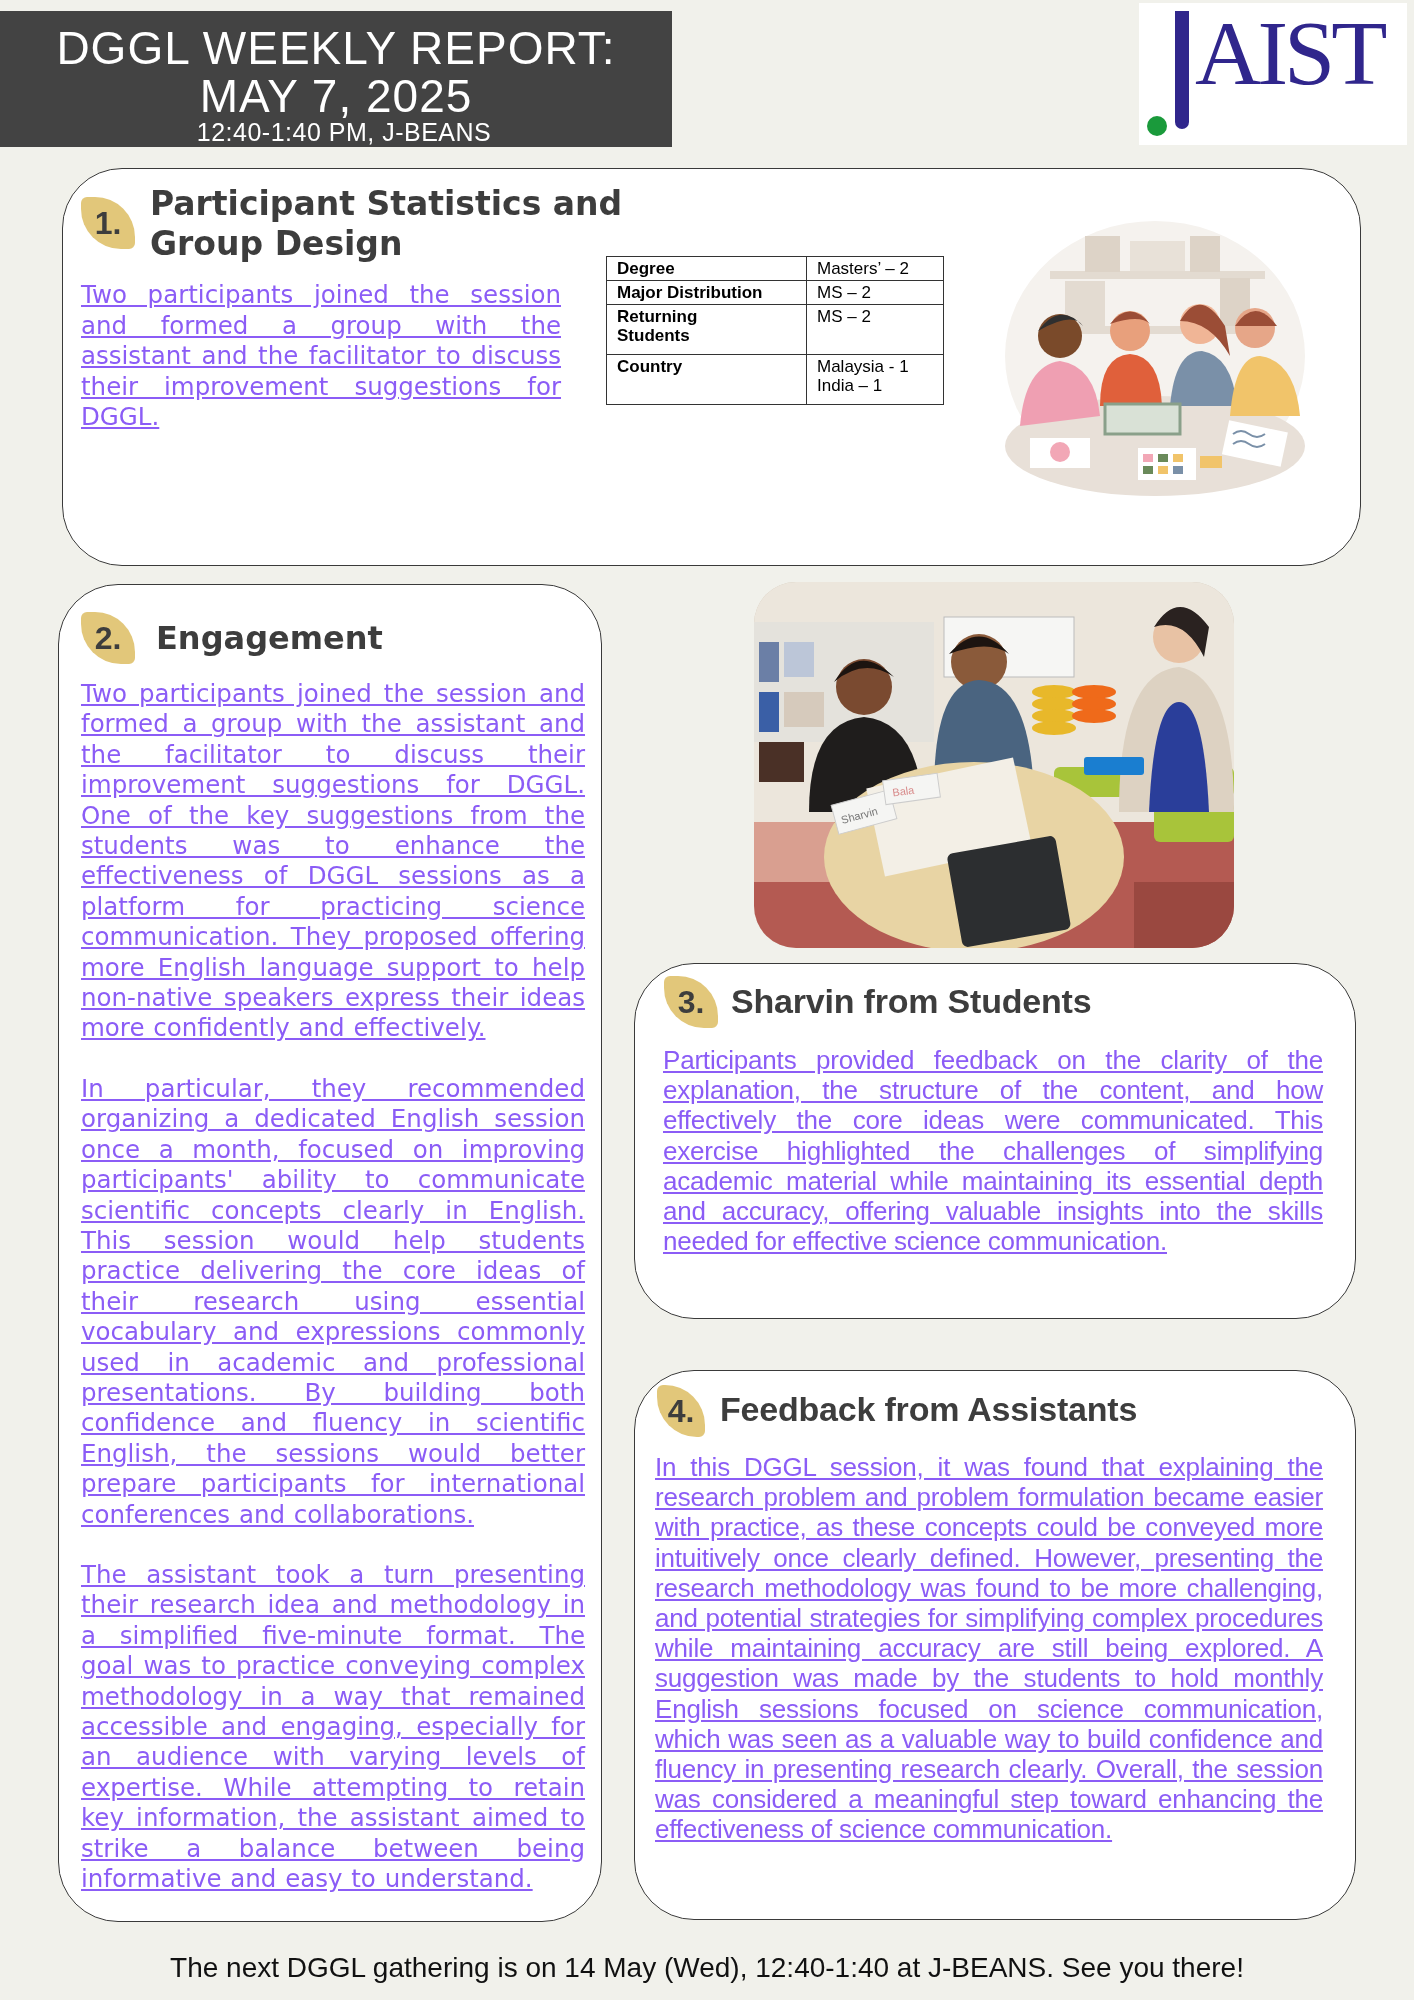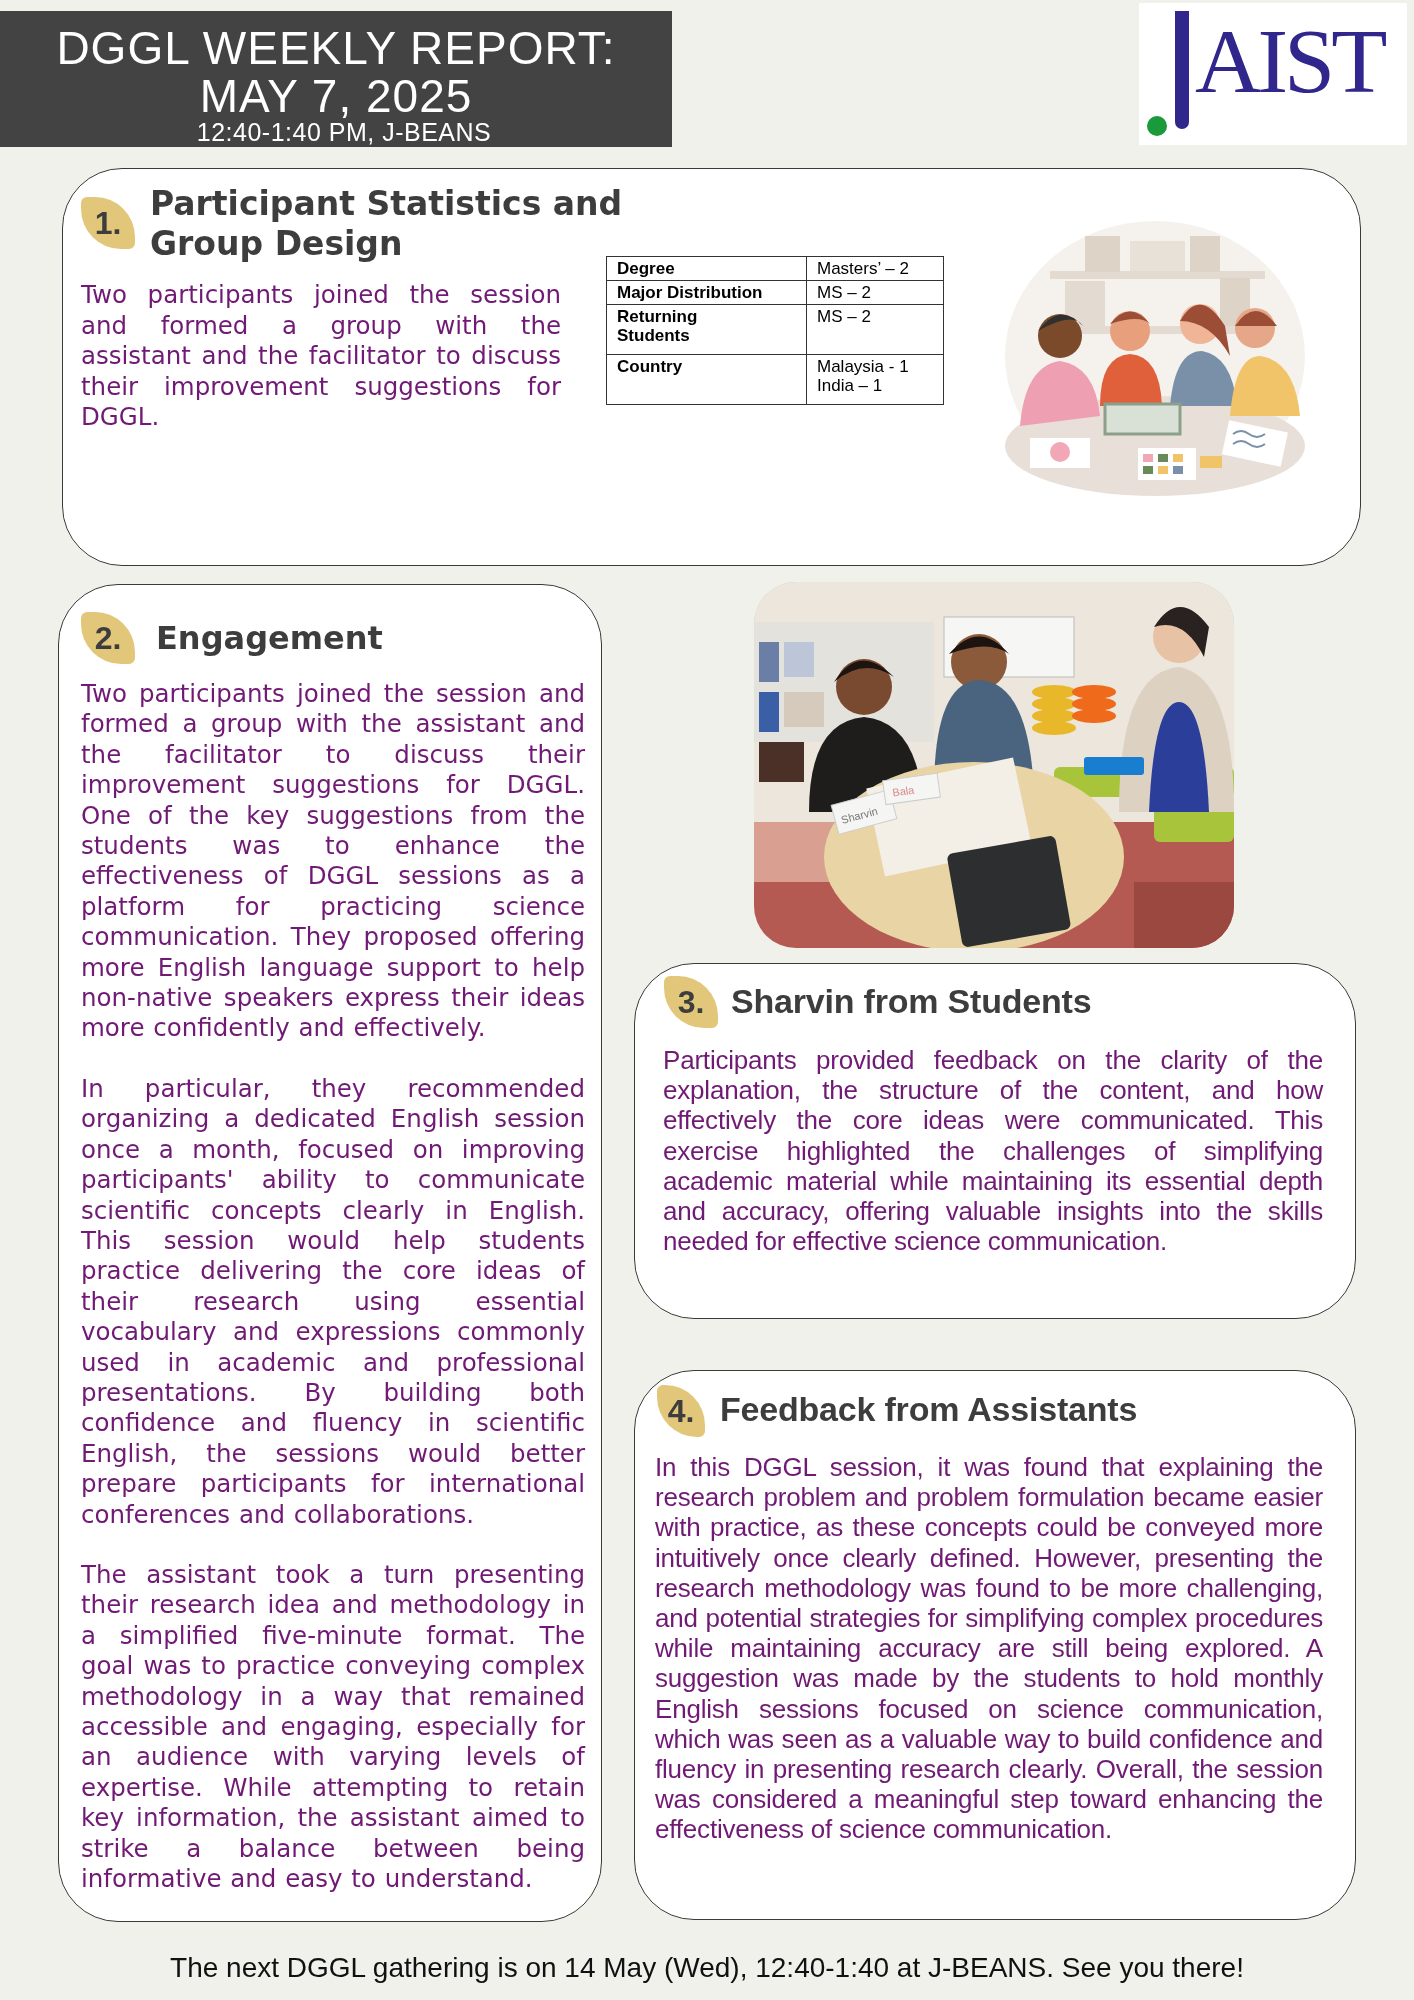--- a/index.html
+++ b/index.html
@@ -11,21 +11,21 @@
     background: #434343; color: #ffffff; text-align: center;
     font-family: "Liberation Sans", sans-serif; font-weight: 400;
   }
   .header .t1 { font-size: 46px; line-height: 46px; margin-top: 14px; letter-spacing: 1px; }
   .header .t2 { font-size: 46px; line-height: 46px; margin-top: 2px; letter-spacing: 1px; }
   .header .t3 { font-size: 25px; line-height: 26px; margin-top: 0px; letter-spacing: 0.5px; margin-left: 16px; }
 
   .logo {
     position: absolute; left: 1139px; top: 3px; width: 268px; height: 142px; background: #ffffff;
   }
-  .logo .jaist { position: absolute; left: 10px; top: 12px; font-family: "Liberation Serif", serif;
+  .logo .jaist { position: absolute; left: 10px; top: 4px; font-family: "Liberation Serif", serif;
     color: #30268c; font-size: 92px; line-height: 92px; letter-spacing: -4px; }
   .logo .j-stem { position: absolute; left: 36px; top: 8px; width: 14px; height: 118px; background:#30268c; border-radius: 0 0 14px 14px; }
   .logo .dot { position: absolute; left: 8px; top: 113px; width: 20px; height: 20px; border-radius: 50%; background: #1a9a3b; }
   .logo .sub { position: absolute; left: 43px; top: 74px; font-family: "Liberation Serif", serif;
     color: #30268c; font-size: 12.5px; line-height: 15px; letter-spacing: 1px; white-space: pre; }
 
   .panel {
     position: absolute; background: #ffffff; border: 1.5px solid #3a3a3a;
   }
   .p1 { left: 62px; top: 168px; width: 1299px; height: 398px; border-radius: 60px; }
@@ -35,22 +35,22 @@
 
   .badge {
     position: absolute; background: #e2c77a; color: #3d3d3d;
     font-family: "Liberation Sans", sans-serif; font-weight: bold;
     border-radius: 6px 40px 6px 40px;
     display: flex; align-items: center; justify-content: center;
   }
   .sec-title { position: absolute; font-family: "DejaVu Sans", sans-serif; font-weight: bold; color: #3d3d3d; }
 
   .body-text {
-    position: absolute; font-family: "DejaVu Sans", sans-serif; color: #701a75;
-    text-align: justify; white-space: normal;
+    position: absolute; font-family: "DejaVu Sans", sans-serif; color: #8b5cf6;
+    text-align: justify; white-space: normal; text-decoration: underline;
   }
   .body-text p { margin-bottom: 30px; }
   .body-text p:last-child { margin-bottom: 0; }
 
   .narrow { font-family: "Liberation Sans", sans-serif; letter-spacing: -0.2px; }
 
   table.stats {
     position: absolute; left: 606px; top: 256px; width: 338px; border-collapse: collapse;
     font-family: "Liberation Sans", sans-serif; font-size: 17px; line-height: 19px; color: #000;
   }

